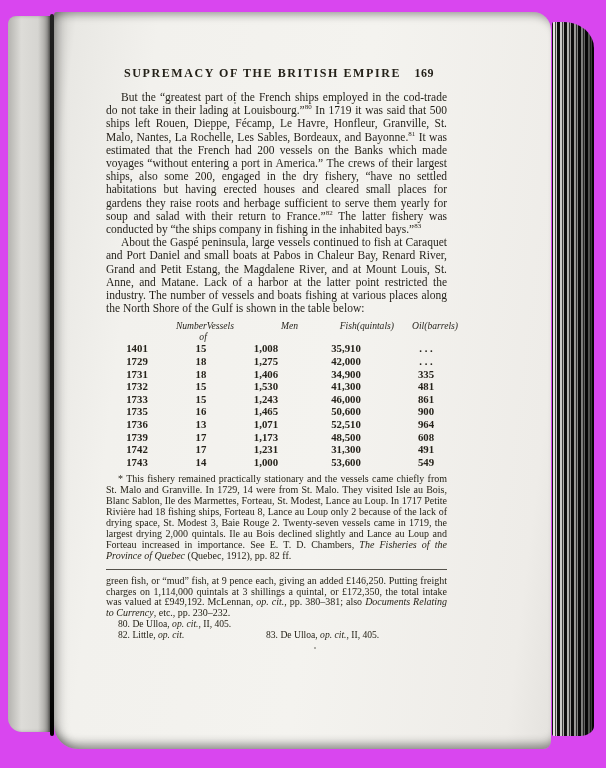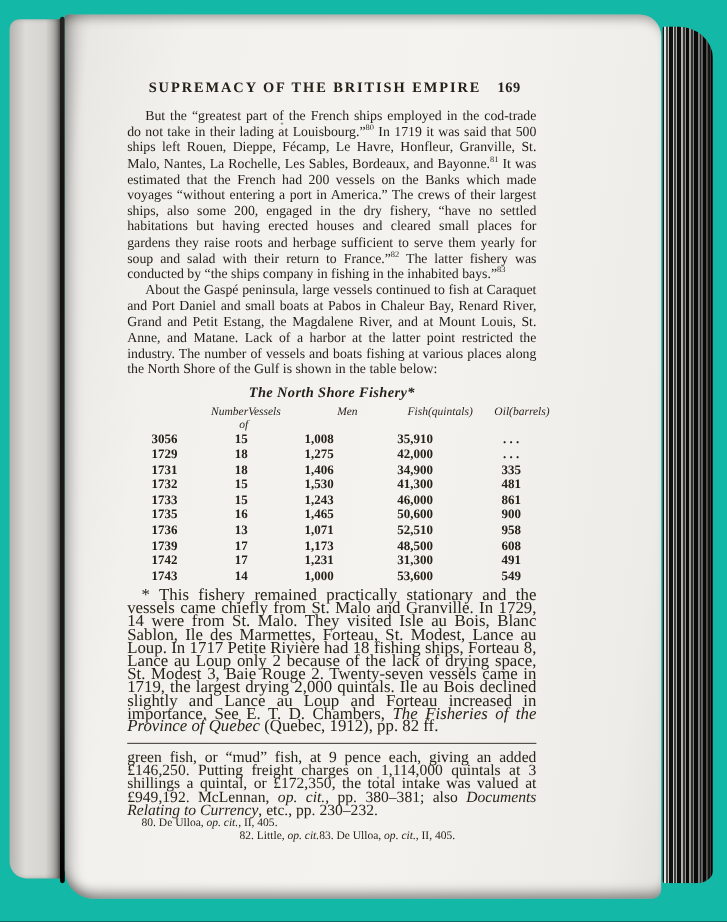--- a/index.html
+++ b/index.html
@@ -1,19 +1,19 @@
 <!DOCTYPE html>
 <html><head>
 <meta charset="utf-8">
 <style>
   * { margin:0; padding:0; box-sizing:border-box; }
   html,body { width:606px; height:768px; }
   body { background:#060606; overflow:hidden; font-family:"Liberation Serif", serif; }
 
-  .photo { position:relative; width:606px; height:768px; background:#14b8a6; }
+  .photo { position:relative; width:606px; height:768px; background:#d946ef; }
 
   
   .facing-page {
     position:absolute; left:8px; top:16px; width:44px; height:716px;
     background:linear-gradient(to right,#b4b3af 0%,#dddcd8 30%,#d6d5d1 68%,#a09f9b 90%,#5f5e5a 100%);
     border-radius:8px 0 0 14px;
     box-shadow: inset -5px 0 5px -2px rgba(0,0,0,0.55);
   }
   .gutter-line {
     position:absolute; left:50px; top:14px; width:4px; height:722px;
@@ -61,26 +61,26 @@
   
   .fish-table { margin-top:5px; }
   .table-title { text-align:center; font-style:italic; font-weight:bold; font-size:12px; margin-bottom:3px; letter-spacing:.3px; }
   .tgrid { display:grid; grid-template-columns:62px 66px 64px 96px 64px; }
   .thead-cell { font-style:italic; font-size:9.6px; line-height:11px; text-align:right; display:flex; flex-direction:row; justify-content:flex-end; }
   .tcell { font-size:10.8px; line-height:12.6px; text-align:center; font-weight:bold; color:#25221a; }
   .trow { display:contents; }
 
   
   .table-footnote {
-    margin-top:6px; font-size:14px; line-height:10.9px; text-align:justify; text-indent:12px; color:#262318;
+    margin-top:6px; font-size:10px; line-height:10.9px; text-align:justify; text-indent:12px; color:#262318;
   }
   .fn-rule { margin-top:7px; margin-bottom:6px; border:none; border-top:1px solid #55524b; width:100%; }
-  .fn-para { font-size:13px; line-height:10.9px; text-align:justify; color:#262318; }
+  .fn-para { font-size:10px; line-height:10.9px; text-align:justify; color:#262318; }
   .fn-line { font-size:9.6px; line-height:10.9px; text-indent:12px; color:#262318; }
-  .fn-split { display:flex; font-size:9.6px; line-height:10.9px; color:#262318;text-align:right; }
+  .fn-split { display:flex; font-size:9.6px; line-height:10.9px; color:#262318; }
   .fn-split .left { width:160px; text-indent:12px; }
   .ital { font-style:italic; }
 </style>
 </head>
 <body>
 
 <div class="photo">
 
   <div class="facing-page"></div>
   <div class="gutter-line"></div>
@@ -94,21 +94,20 @@
       <div class="running-row">
         <span class="running-head">SUPREMACY OF THE BRITISH EMPIRE</span>
         <span class="page-number">169</span>
       </div>
 
       <p class="body-text"><span>But the “greatest part of the French ships employed in the cod-trade do not take in their lading at Louisbourg.”</span><sup>80</sup><span> In 1719 it was said that 500 ships left Rouen, Dieppe, Fécamp, Le Havre, Honfleur, Granville, St. Malo, Nantes, La Rochelle, Les Sables, Bordeaux, and Bayonne.</span><sup>81</sup><span> It was estimated that the French had 200 vessels on the Banks which made voyages “without entering a port in America.” The crews of their largest ships, also some 200, engaged in the dry fishery, “have no settled habitations but having erected houses and cleared small places for gardens they raise roots and herbage sufficient to serve them yearly for soup and salad with their return to France.”</span><sup>82</sup><span> The latter fishery was conducted by “the ships company in fishing in the inhabited bays.”</span><sup>83</sup></p>
 
       <p class="body-text">About the Gaspé peninsula, large vessels continued to fish at Caraquet and Port Daniel and small boats at Pabos in Chaleur Bay, Renard River, Grand and Petit Estang, the Magdalene River, and at Mount Louis, St. Anne, and Matane. Lack of a harbor at the latter point restricted the industry. The number of vessels and boats fishing at various places along the North Shore of the Gulf is shown in the table below:</p>
 
       <div class="fish-table">
-        <div class="table-title">The North Shore Fishery*</div>
 
         <div class="tgrid">
           <div class="thead-cell">
               <span></span>
               <span></span>
             </div>
           <div class="thead-cell">
               <span>Number of</span>
               <span>Vessels</span>
             </div>
@@ -120,27 +119,27 @@
               <span>Fish</span>
               <span>(quintals)</span>
             </div>
           <div class="thead-cell">
               <span>Oil</span>
               <span>(barrels)</span>
             </div>
         </div>
 
         <div class="tgrid">
-          <div class="trow"><span class="tcell">3056</span><span class="tcell">15</span><span class="tcell">1,008</span><span class="tcell">35,910</span><span class="tcell">. . .</span></div>
+          <div class="trow"><span class="tcell">1401</span><span class="tcell">15</span><span class="tcell">1,008</span><span class="tcell">35,910</span><span class="tcell">. . .</span></div>
           <div class="trow"><span class="tcell">1729</span><span class="tcell">18</span><span class="tcell">1,275</span><span class="tcell">42,000</span><span class="tcell">. . .</span></div>
           <div class="trow"><span class="tcell">1731</span><span class="tcell">18</span><span class="tcell">1,406</span><span class="tcell">34,900</span><span class="tcell">335</span></div>
           <div class="trow"><span class="tcell">1732</span><span class="tcell">15</span><span class="tcell">1,530</span><span class="tcell">41,300</span><span class="tcell">481</span></div>
           <div class="trow"><span class="tcell">1733</span><span class="tcell">15</span><span class="tcell">1,243</span><span class="tcell">46,000</span><span class="tcell">861</span></div>
           <div class="trow"><span class="tcell">1735</span><span class="tcell">16</span><span class="tcell">1,465</span><span class="tcell">50,600</span><span class="tcell">900</span></div>
-          <div class="trow"><span class="tcell">1736</span><span class="tcell">13</span><span class="tcell">1,071</span><span class="tcell">52,510</span><span class="tcell">958</span></div>
+          <div class="trow"><span class="tcell">1736</span><span class="tcell">13</span><span class="tcell">1,071</span><span class="tcell">52,510</span><span class="tcell">964</span></div>
           <div class="trow"><span class="tcell">1739</span><span class="tcell">17</span><span class="tcell">1,173</span><span class="tcell">48,500</span><span class="tcell">608</span></div>
           <div class="trow"><span class="tcell">1742</span><span class="tcell">17</span><span class="tcell">1,231</span><span class="tcell">31,300</span><span class="tcell">491</span></div>
           <div class="trow"><span class="tcell">1743</span><span class="tcell">14</span><span class="tcell">1,000</span><span class="tcell">53,600</span><span class="tcell">549</span></div>
         </div>
       </div>
 
       <p class="table-footnote"><span>* This fishery remained practically stationary and the vessels came chiefly from St. Malo and Granville. In 1729, 14 were from St. Malo. They visited Isle au Bois, Blanc Sablon, Ile des Marmettes, Forteau, St. Modest, Lance au Loup. In 1717 Petite Rivière had 18 fishing ships, Forteau 8, Lance au Loup only 2 because of the lack of drying space, St. Modest 3, Baie Rouge 2. Twenty-seven vessels came in 1719, the largest drying 2,000 quintals. Ile au Bois declined slightly and Lance au Loup and Forteau increased in importance. See E. T. D. Chambers, </span><span class="ital">The Fisheries of the Province of Quebec</span><span> (Quebec, 1912), pp. 82 ff.</span></p>
 
       <hr class="fn-rule">
 

